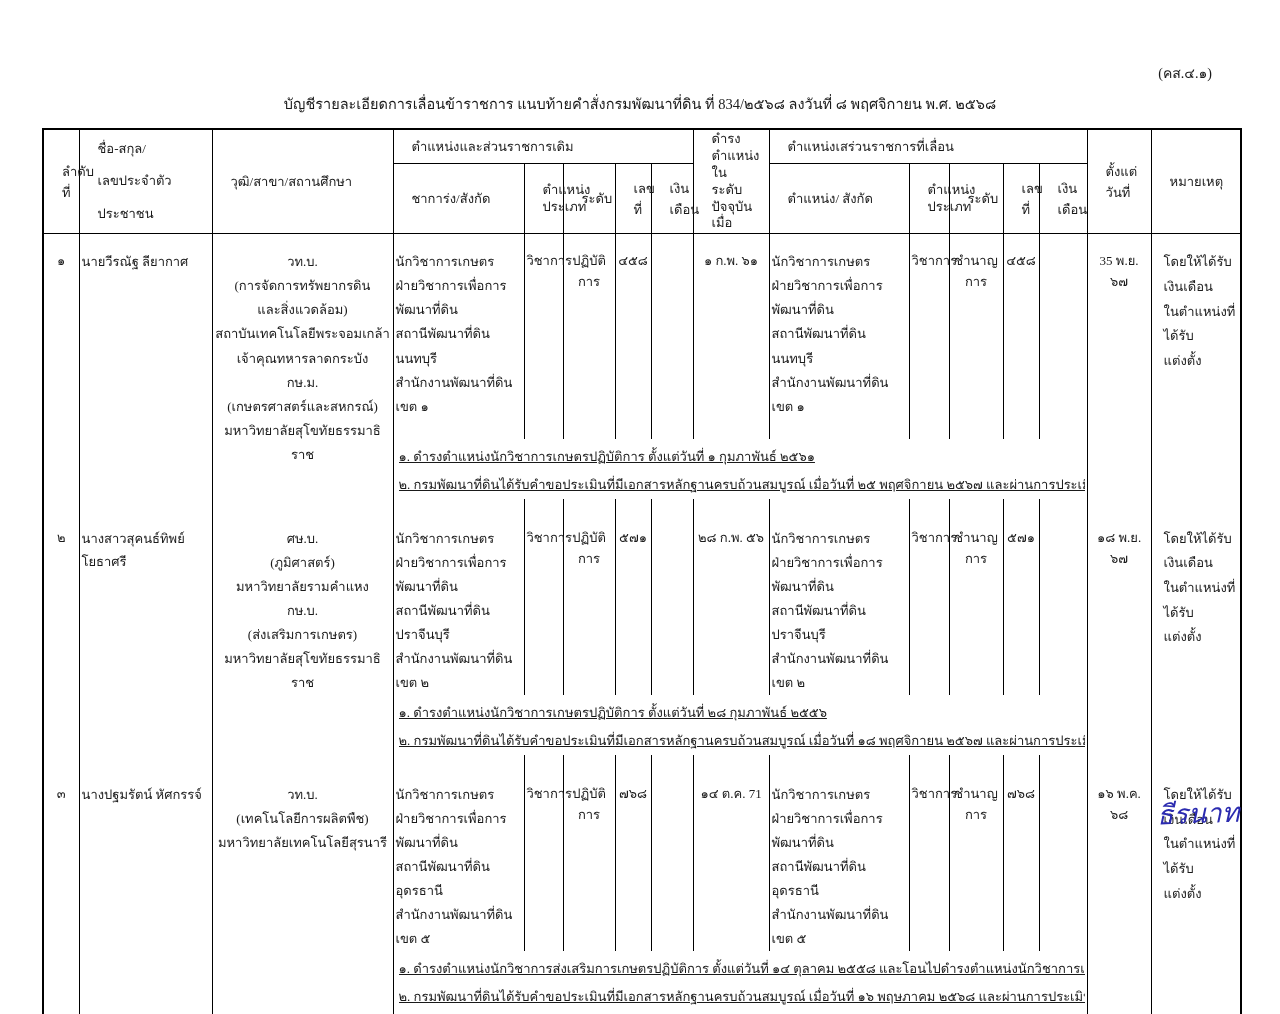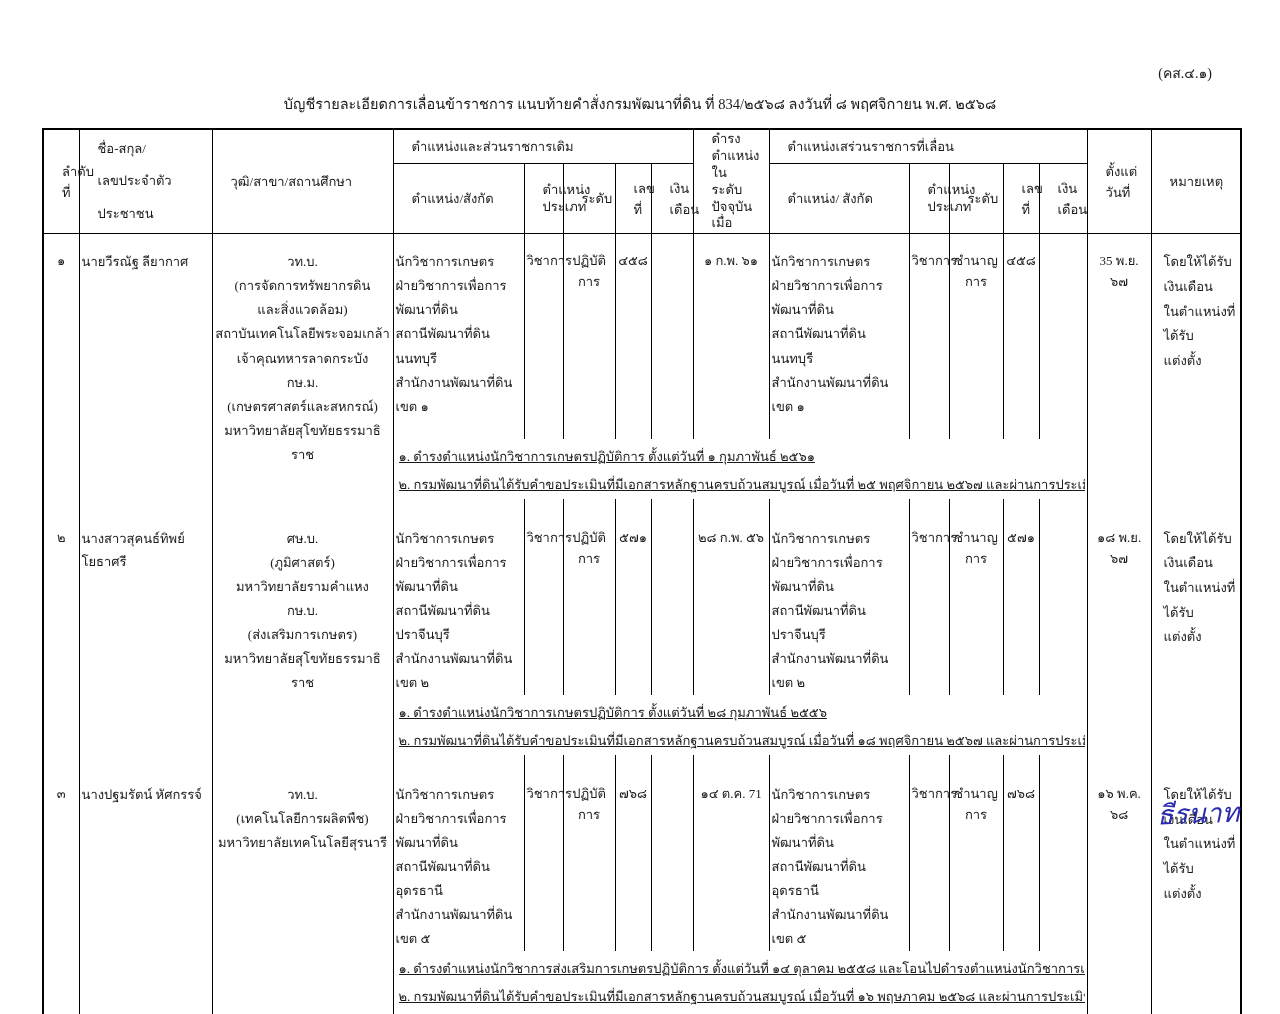--- a/index.html
+++ b/index.html
@@ -115,21 +115,21 @@
         <th rowspan="2">วุฒิ/สาขา/สถานศึกษา</th>
         <th colspan="5">ตำแหน่งและส่วนราชการเดิม</th>
         <th rowspan="2" class="pre lh-tight">ดำรงตำแหน่ง
 ในระดับปัจจุบัน
 เมื่อ</th>
         <th colspan="5">ตำแหน่งเสร่วนราชการที่เลื่อน</th>
         <th rowspan="2">ตั้งแต่วันที่</th>
         <th rowspan="2">หมายเหตุ</th>
       </tr>
       <tr class="h2">
-        <th>ตำแหน่ง/สังกัด</th>
+        <th>ชาการ่ง/สังกัด</th>
         <th class="pre lh-tight">ตำแหน่ง
 ประเภท</th>
         <th>ระดับ</th>
         <th>เลขที่</th>
         <th>เงินเดือน</th>
         <th>ตำแหน่ง/ สังกัด</th>
         <th class="pre lh-tight">ตำแหน่ง
 ประเภท</th>
         <th>ระดับ</th>
         <th>เลขที่</th>

